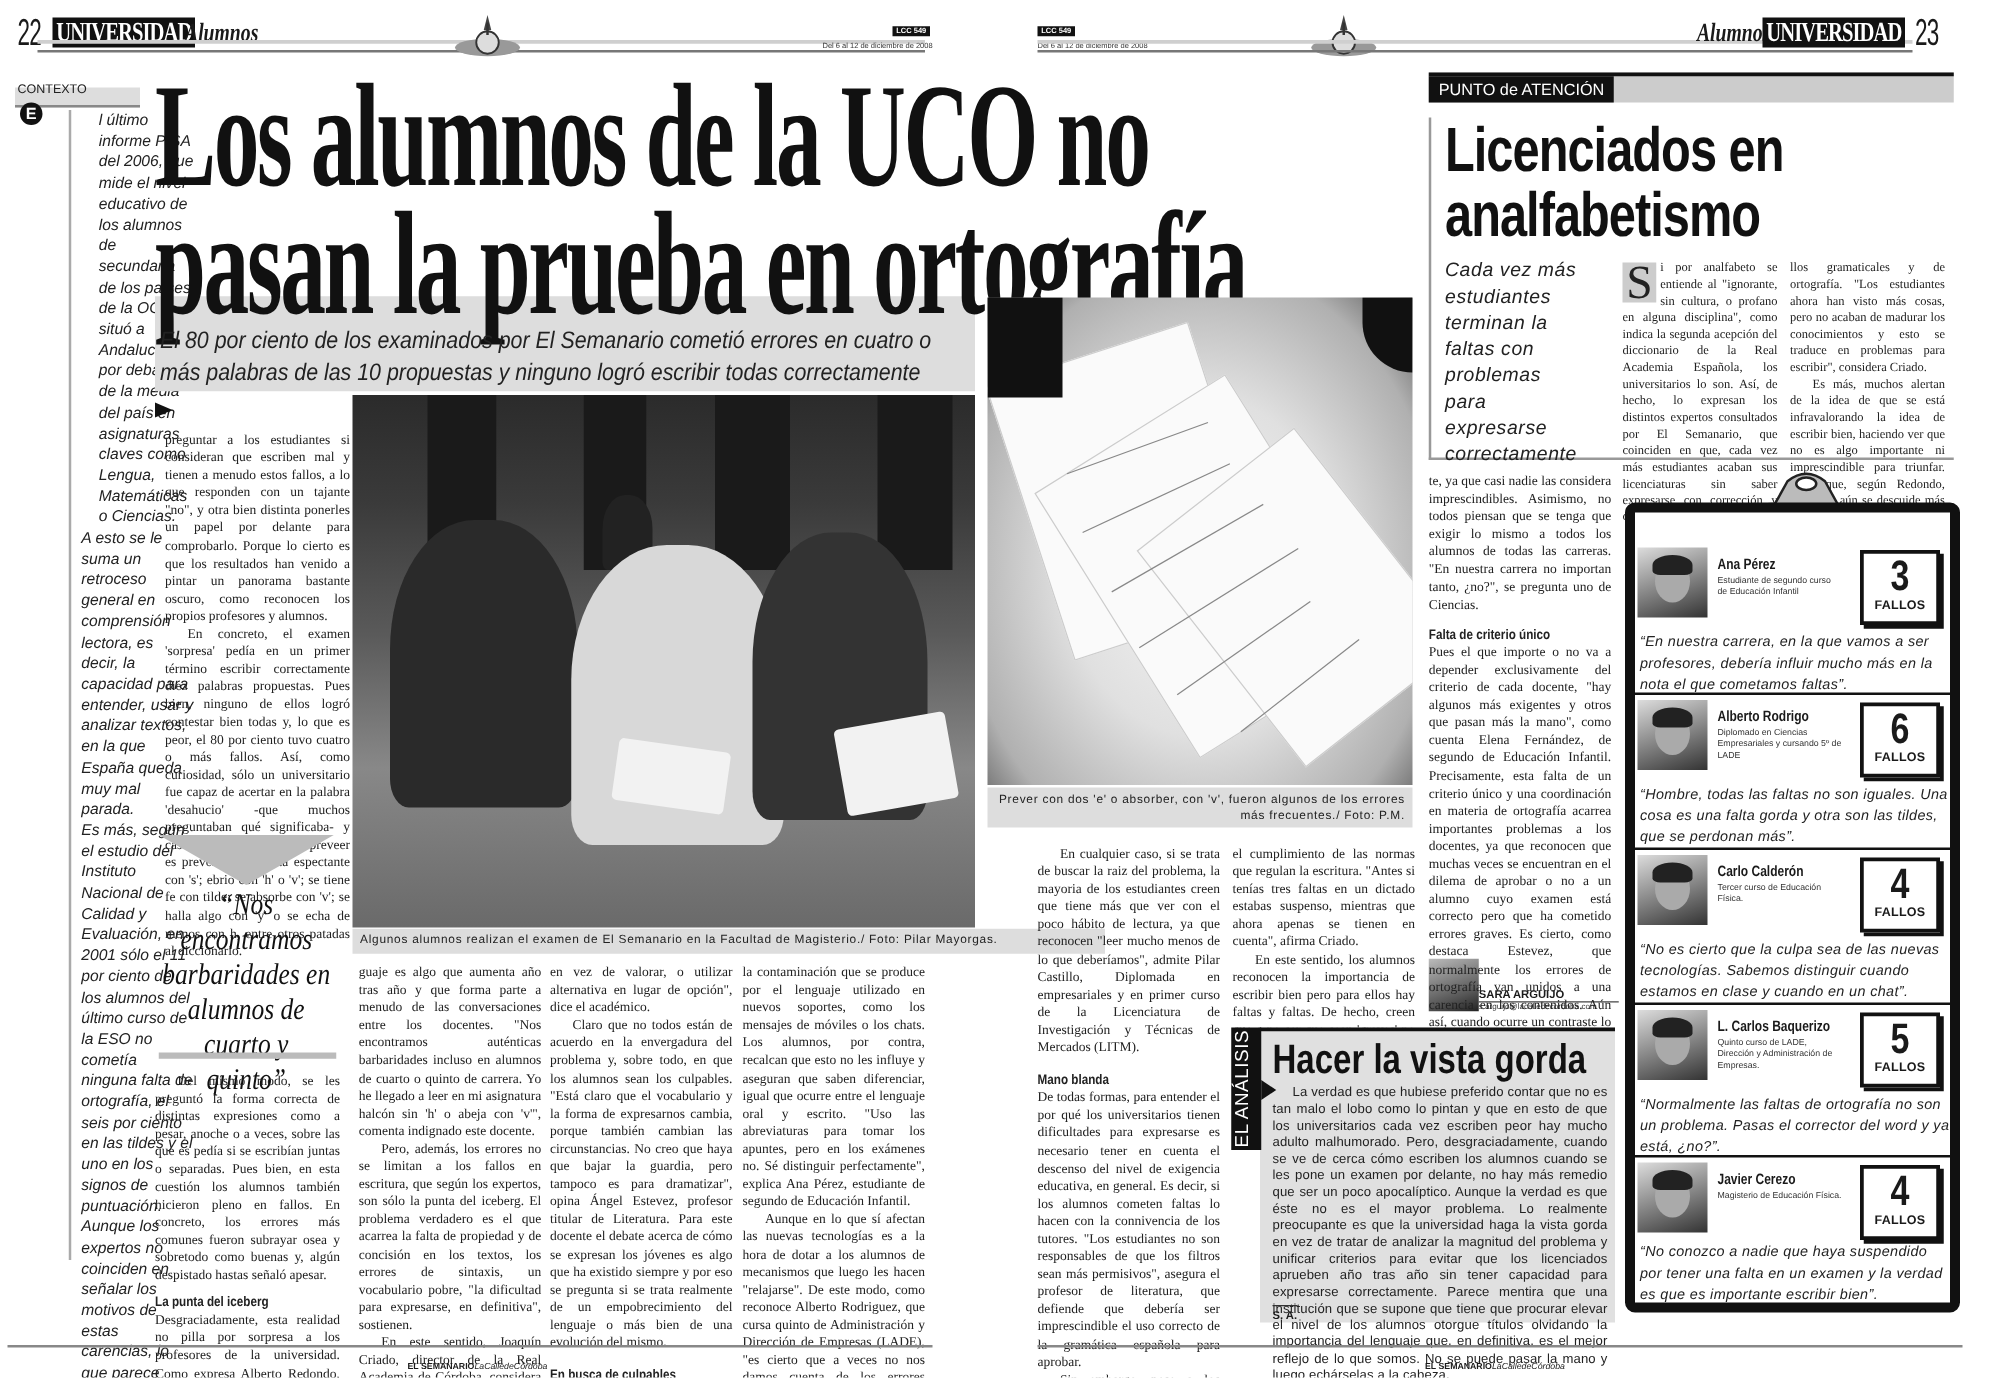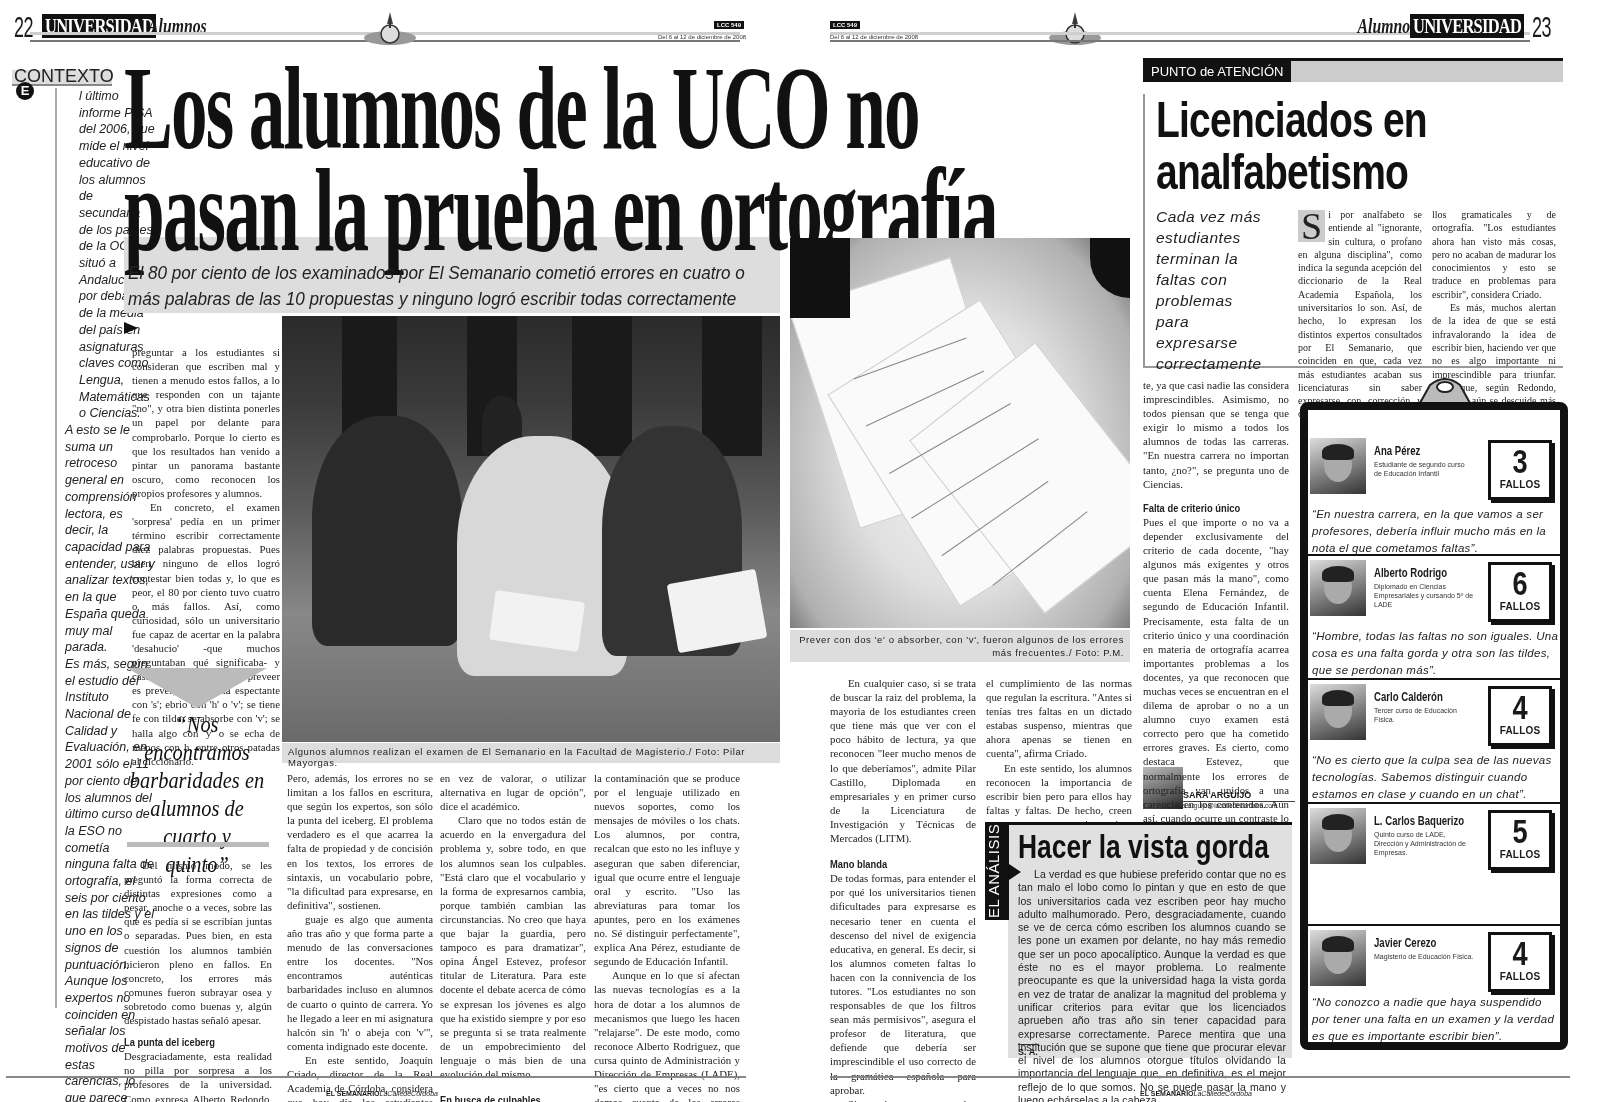--- a/index.html
+++ b/index.html
@@ -12,21 +12,21 @@
   .sec-box { background: #111; color: #fff; font-family: "Liberation Serif", serif; font-weight: bold; font-size: 22px; padding: 0 4px; line-height: 24px; letter-spacing: -1px; transform: scaleX(0.75); }
   .sec-label { font-family: "Liberation Serif", serif; font-style: italic; font-weight: bold; font-size: 21px; transform: scaleX(0.75); }
   .hrule { height: 2px; background: #777; }
   .hrule.thin { height: 3px; background: #cfcfcf; }
   .lcc { background: #111; color: #fff; font-family: "Liberation Sans", sans-serif; font-size: 6px; font-weight: bold; padding: 1px 3px; }
   .date { font-family: "Liberation Sans", sans-serif; font-size: 6px; color: #333; }
   .emblem { width: 60px; height: 40px; }
 
   
   .ctx-tab { background: #ddd; border-bottom: 2px solid #888; height: 16px; }
-  .ctx-title { font-family: "Liberation Sans", sans-serif; font-size: 18px; color: #222; }
+  .ctx-title { font-family: "Liberation Sans", sans-serif; font-size: 10px; color: #222; }
   .ctx-drop { width: 18px; height: 18px; border-radius: 50%; background: #111; color: #fff; font-family: "Liberation Sans", sans-serif; font-weight: bold; font-size: 13px; text-align: center; line-height: 18px; }
   .ctx-text { font-family: "Liberation Sans", sans-serif; font-style: italic; font-size: 12.5px; line-height: 16.7px; color: #222; border-left: 2px solid #aaa; padding-left: 8px; }
   .ctx-text p { text-indent: 0; }
 
   
   .headline { font-family: "Liberation Serif", serif; font-weight: bold; font-size: 118px; line-height: 106px; letter-spacing: -3px; transform: scaleX(0.62); transform-origin: left top; white-space: nowrap; color: #111; }
 
   .deck-box { background: #ddd; }
   .deck { font-family: "Liberation Sans", sans-serif; font-style: italic; font-size: 19px; line-height: 25px; color: #222; transform: scaleX(0.9); transform-origin: left top; white-space: nowrap; }
 
@@ -142,21 +142,21 @@
   <div class="col" style="left:185px;width:50px;"></div>
   <div class="col" style="left:290px;width:60px;"></div>
   <div class="col" style="left:420px;width:60px;"></div>
   <div class="person" style="left:200px;top:80px;width:40px;height:60px;background:#222;"></div>
   <div class="person" style="left:30px;top:100px;width:150px;height:230px;background:#2a2a2a;"></div>
   <div class="person" style="left:175px;top:120px;width:170px;height:240px;background:#d8d8d8;"></div>
   <div class="person" style="left:320px;top:110px;width:140px;height:230px;background:#333;"></div>
   <div class="person" style="left:390px;top:260px;width:90px;height:70px;background:#f2f2f2;border-radius:4px;transform:rotate(-10deg);"></div>
   <div class="person" style="left:210px;top:280px;width:90px;height:50px;background:#f2f2f2;border-radius:4px;transform:rotate(8deg);"></div>
 </div>
-<div class="abs caption" style="left:282px;top:743px;width:498px;height:20px;">Algunos alumnos realizan el examen de El Semanario en la Facultad de Magisterio./ Foto: Pilar Mayorgas.</div>
+<div class="abs caption" style="left:282px;top:743px;width:602px;height:20px;">Algunos alumnos realizan el examen de El Semanario en la Facultad de Magisterio./ Foto: Pilar Mayorgas.</div>
 
 <div class="abs photo2" style="left:790px;top:238px;width:340px;height:390px;">
   <div class="sheet" style="left:30px;top:40px;width:170px;height:230px;transform:rotate(-18deg);"></div>
   <div class="sheet" style="left:90px;top:90px;width:180px;height:250px;transform:rotate(-32deg);"></div>
   <div class="sheet" style="left:170px;top:130px;width:160px;height:220px;transform:rotate(-38deg);"></div>
   <div class="ln" style="left:60px;top:120px;width:120px;transform:rotate(-20deg);"></div>
   <div class="ln" style="left:70px;top:160px;width:130px;transform:rotate(-25deg);"></div>
   <div class="ln" style="left:90px;top:200px;width:140px;transform:rotate(-30deg);"></div>
   <div class="ln" style="left:110px;top:240px;width:150px;transform:rotate(-32deg);"></div>
   <div class="ln" style="left:140px;top:280px;width:130px;transform:rotate(-35deg);"></div>
@@ -175,22 +175,22 @@
 <div class="abs pullquote" style="left:118px;top:710px;width:158px;">“Nos encontramos barbaridades en alumnos de cuarto y quinto”</div>
 <div class="abs" style="left:127px;top:842px;width:142px;height:5px;background:#bbb;"></div>
 
 <div class="abs body" style="left:124px;top:858px;width:148px;">
   <p style="text-indent:18px;">Del mismo modo, se les preguntó la forma correcta de distintas expresiones como a pesar, anoche o a veces, sobre las que es pedía si se escribían juntas o separadas. Pues bien, en esta cuestión los alumnos también hicieron pleno en fallos. En concreto, los errores más comunes fueron subrayar osea y sobretodo como buenas y, algún despistado hastas señaló apesar.</p>
   <div class="subhead">La punta del iceberg</div>
   <p>Desgraciadamente, esta realidad no pilla por sorpresa a los profesores de la universidad. Como expresa Alberto Redondo, profesor titular de zoología con más 14 años de experiencia, el empobrecimiento del len-</p>
 </div>
 
 <div class="abs body" style="left:287px;top:771px;width:146px;">
+  <p>guaje es algo que aumenta año tras año y que forma parte a menudo de las conversaciones entre los docentes. "Nos encontramos auténticas barbaridades incluso en alumnos de cuarto o quinto de carrera. Yo he llegado a leer en mi asignatura halcón sin 'h' o abeja con 'v'", comenta indignado este docente.</p>
   <p>Pero, además, los errores no se limitan a los fallos en escritura, que según los expertos, son sólo la punta del iceberg. El problema verdadero es el que acarrea la falta de propiedad y de concisión en los textos, los errores de sintaxis, un vocabulario pobre, "la dificultad para expresarse, en definitiva", sostienen.</p>
-  <p>guaje es algo que aumenta año tras año y que forma parte a menudo de las conversaciones entre los docentes. "Nos encontramos auténticas barbaridades incluso en alumnos de cuarto o quinto de carrera. Yo he llegado a leer en mi asignatura halcón sin 'h' o abeja con 'v'", comenta indignado este docente.</p>
   <p>En este sentido, Joaquín Criado, director de la Real Academia de Córdoba, considera que hoy día los estudiantes "utilizan cantidad de palabras sin saber qué significan y repiten muchos de los 'vicios' difundidos a través de los medios de comunicación, como poner en valor,</p>
 </div>
 
 <div class="abs body" style="left:440px;top:771px;width:146px;">
   <p>en vez de valorar, o utilizar alternativa en lugar de opción", dice el académico.</p>
   <p>Claro que no todos están de acuerdo en la envergadura del problema y, sobre todo, en que los alumnos sean los culpables. "Está claro que el vocabulario y la forma de expresarnos cambia, porque también cambian las circunstancias. No creo que haya que bajar la guardia, pero tampoco es para dramatizar", opina Ángel Estevez, profesor titular de Literatura. Para este docente el debate acerca de cómo se expresan los jóvenes es algo que ha existido siempre y por eso se pregunta si se trata realmente de un empobrecimiento del lenguaje o más bien de una evolución del mismo.</p>
   <div class="subhead" style="margin-top:12px;">En busca de culpables</div>
 
 </div>
 
@@ -288,20 +288,21 @@
   <div class="card-photo" style="left:2px;top:2px;">
       <div class="face"></div>
       <div class="hair"></div>
     </div>
   <div class="abs card-name" style="left:66px;top:8px;">L. Carlos Baquerizo</div>
   <div class="abs card-role" style="left:66px;top:24px;width:100px;">Quinto curso de LADE, Dirección y Administración de Empresas.</div>
   <div class="abs score-box" style="left:180px;top:4px;">
     <div class="score-num">5</div>
     <div class="score-lbl">FALLOS</div>
   </div>
+  <div class="abs card-quote" style="left:4px;top:70px;width:248px;">“Normalmente las faltas de ortografía no son un problema. Pasas el corrector del word y ya está, ¿no?”.</div>
 </div>
 
 <div class="abs" style="left:1308px;top:928px;width:252px;height:116px;">
   <div class="card-photo" style="left:2px;top:2px;">
       <div class="face"></div>
       <div class="hair"></div>
     </div>
   <div class="abs card-name" style="left:66px;top:8px;">Javier Cerezo</div>
   <div class="abs card-role" style="left:66px;top:24px;width:100px;">Magisterio de Educación Física.</div>
   <div class="abs score-box" style="left:180px;top:4px;">

